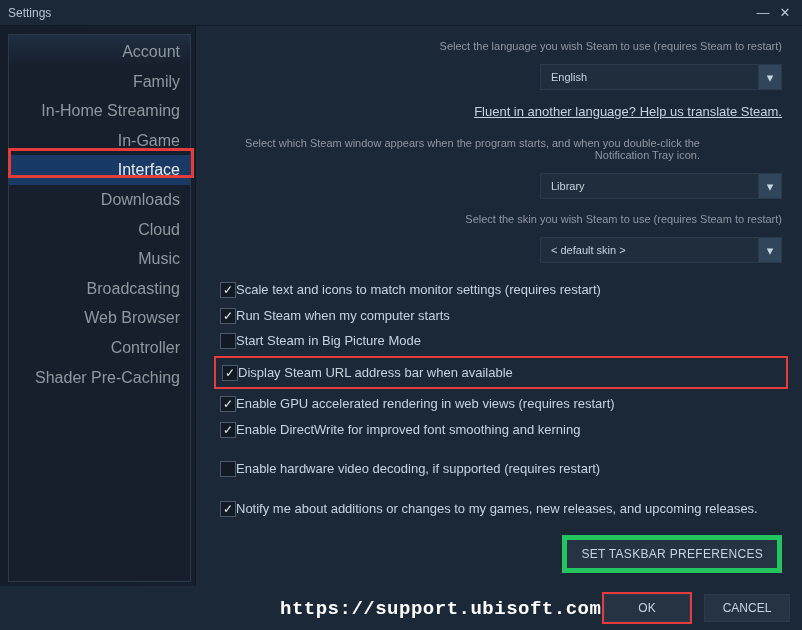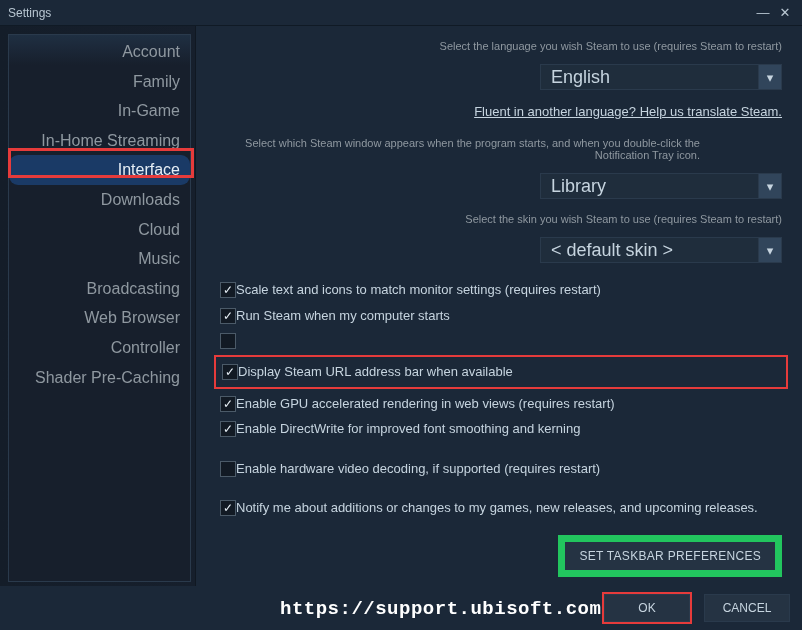--- a/index.html
+++ b/index.html
@@ -51,21 +51,20 @@
   .side-item {
     font-size: 16px;
     color: #8f98a0;
     padding: 4px 10px;
     cursor: pointer;
     line-height: 1.35;
   }
   .side-item.selected {
     background: #1a3a66;
     color: #e6eef5;
-    border-radius: 9px;
   }
   .main {
     flex: 1;
     padding: 14px 20px 10px 24px;
     font-size: 13px;
     color: #8f98a0;
     overflow: hidden;
   }
   .lbl { color: #8f98a0; font-size: 11px; margin-bottom: 6px; }
   .dropdown {
@@ -74,21 +73,21 @@
     margin: 6px 0 14px 0;
     cursor: pointer;
   }
   .dropdown .dd-body {
     background: #1f2d3c;
     border: 1px solid #2a3a4c;
     border-right: none;
     padding: 0 10px;
     min-width: 218px;
     display: flex; align-items: center;
-    font-size: 18px;
+    font-size: 11px;
     color: #c6d4df;
   }
   .dropdown .dd-arrow {
     width: 24px;
     background: #31455b;
     border: 1px solid #2a3a4c;
     display: flex; align-items: center; justify-content: center;
     color: #c6d4df;
   }
   .link {
@@ -119,21 +118,21 @@
     font-size: 12px;
     color: #e6eef5;
   }
   .cb.checked::after { content: "✓"; }
   .check-row .txt { color: #c6d4df; font-size: 13px; line-height: 1.35; }
   .gap { height: 14px; }
   .taskbar-btn {
     margin-top: 14px;
     display: inline-block;
     background: #253343;
-    border: 7px solid #22c55e;
+    border: 5px solid #22c55e;
     padding: 7px 14px;
     font-size: 12px;
     letter-spacing: 0.3px;
     color: #c6d4df;
     cursor: pointer;
   }
   .footer {
     position: absolute;
     bottom: 8px; right: 12px;
     display: flex; gap: 14px;
@@ -173,22 +172,22 @@
   <span class="spacer"></span>
   <span class="win-btn">—</span>
   <span class="win-btn">✕</span>
 </div>
 
 <div class="content">
   <div class="sidebar">
     <div class="sidebar-inner" id="sidebar-inner">
         <div class="side-item">Account</div>
         <div class="side-item">Family</div>
+        <div class="side-item">In-Home Streaming</div>
         <div class="side-item">In-Game</div>
-        <div class="side-item">In-Home Streaming</div>
         <div class="side-item selected">Interface</div>
         <div class="side-item">Downloads</div>
         <div class="side-item">Cloud</div>
         <div class="side-item">Music</div>
         <div class="side-item">Broadcasting</div>
         <div class="side-item">Web Browser</div>
         <div class="side-item">Controller</div>
         <div class="side-item">Shader Pre-Caching</div>
       </div>
   </div>
@@ -218,20 +217,21 @@
         <div class="check-row">
           <span class="cb checked"></span>
           <span class="txt">Scale text and icons to match monitor settings (requires restart)</span>
         </div>
         <div class="check-row">
           <span class="cb checked"></span>
           <span class="txt">Run Steam when my computer starts</span>
         </div>
         <div class="check-row">
           <span class="cb"></span>
+          <span class="txt">Start Steam in Big Picture Mode</span>
         </div>
         <div class="check-row hl">
           <span class="cb checked"></span>
           <span class="txt">Display Steam URL address bar when available</span>
         </div>
         <div class="check-row">
           <span class="cb checked"></span>
           <span class="txt">Enable GPU accelerated rendering in web views (requires restart)</span>
         </div>
         <div class="check-row">

